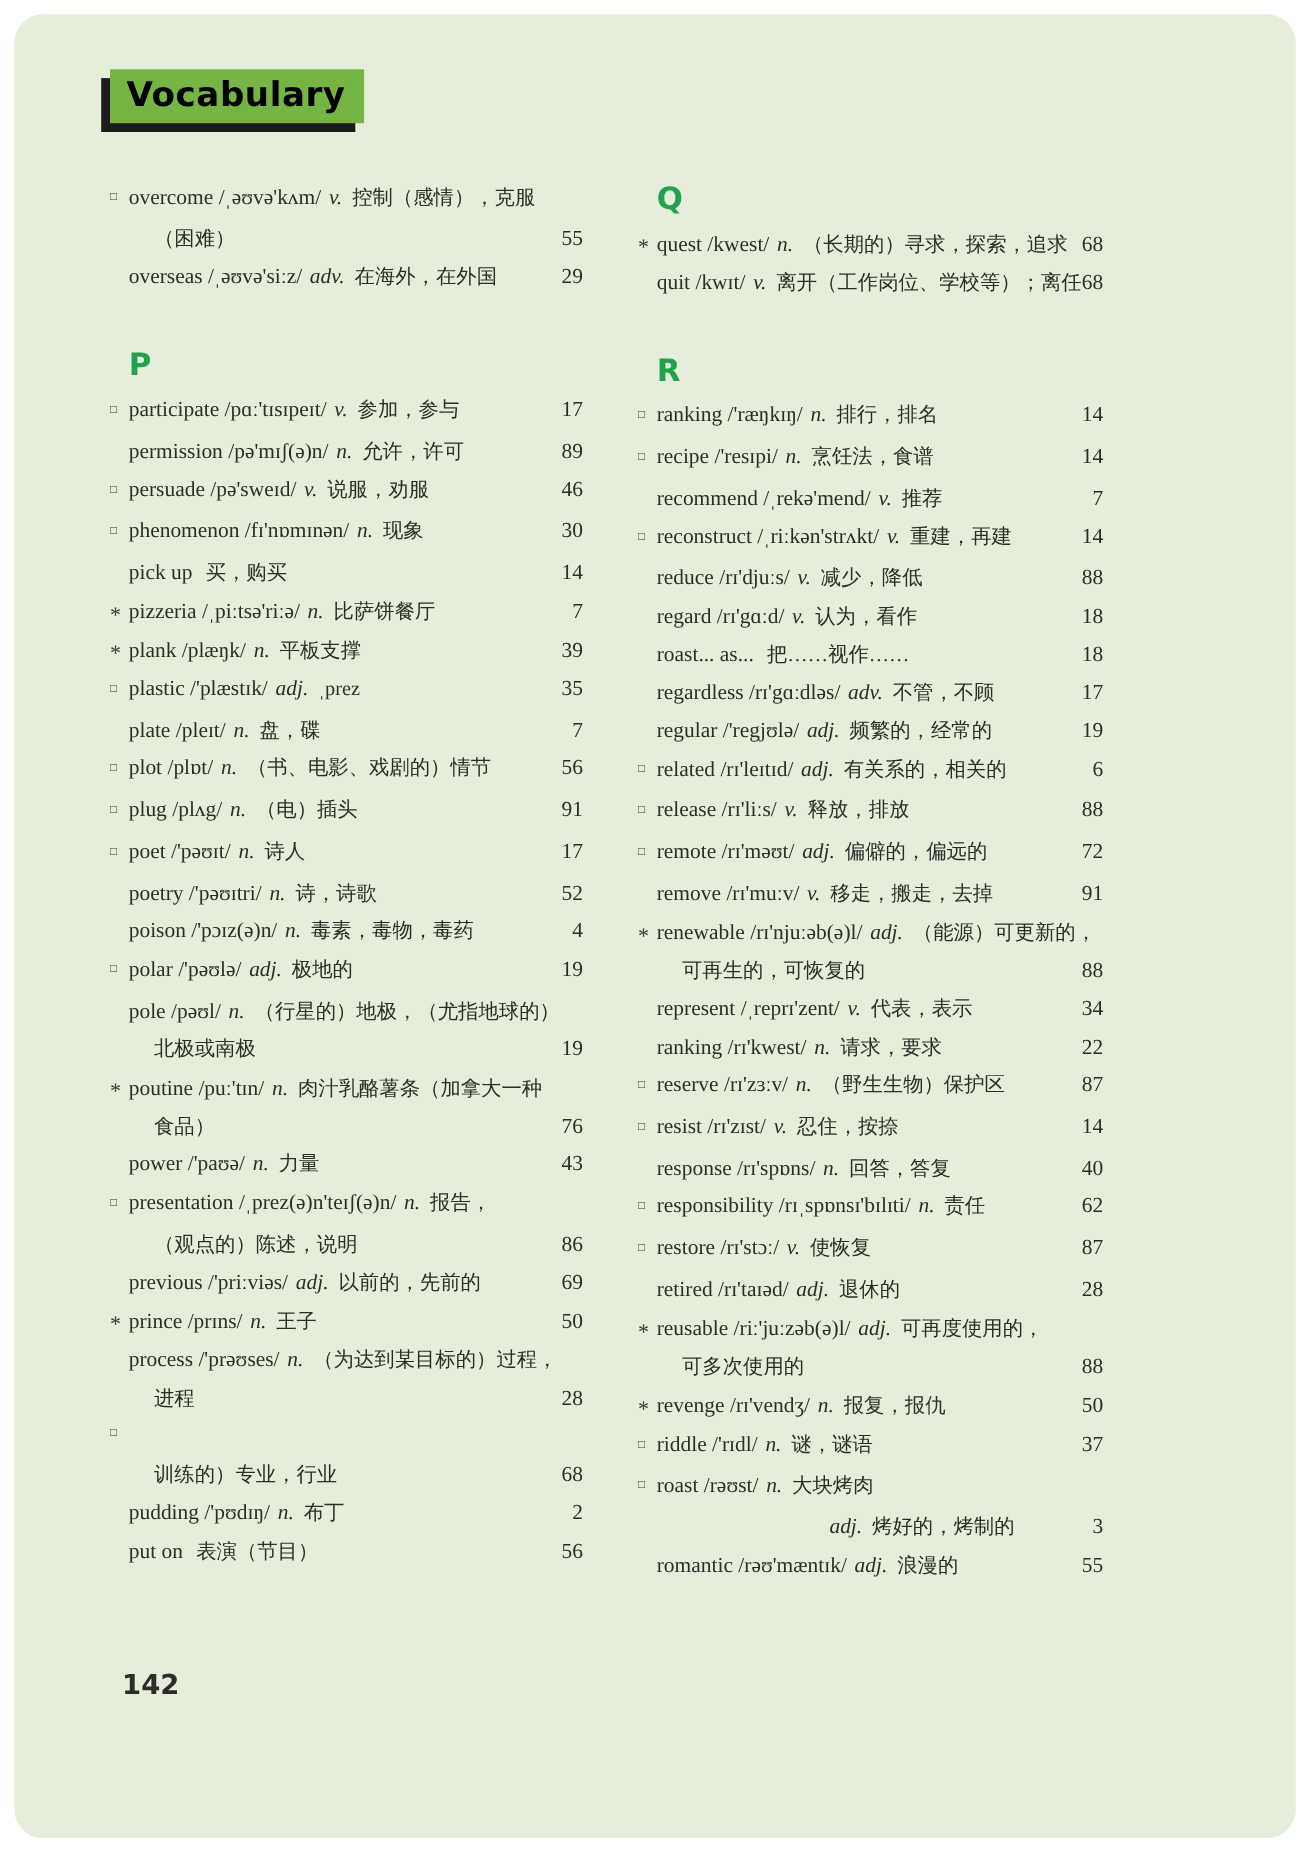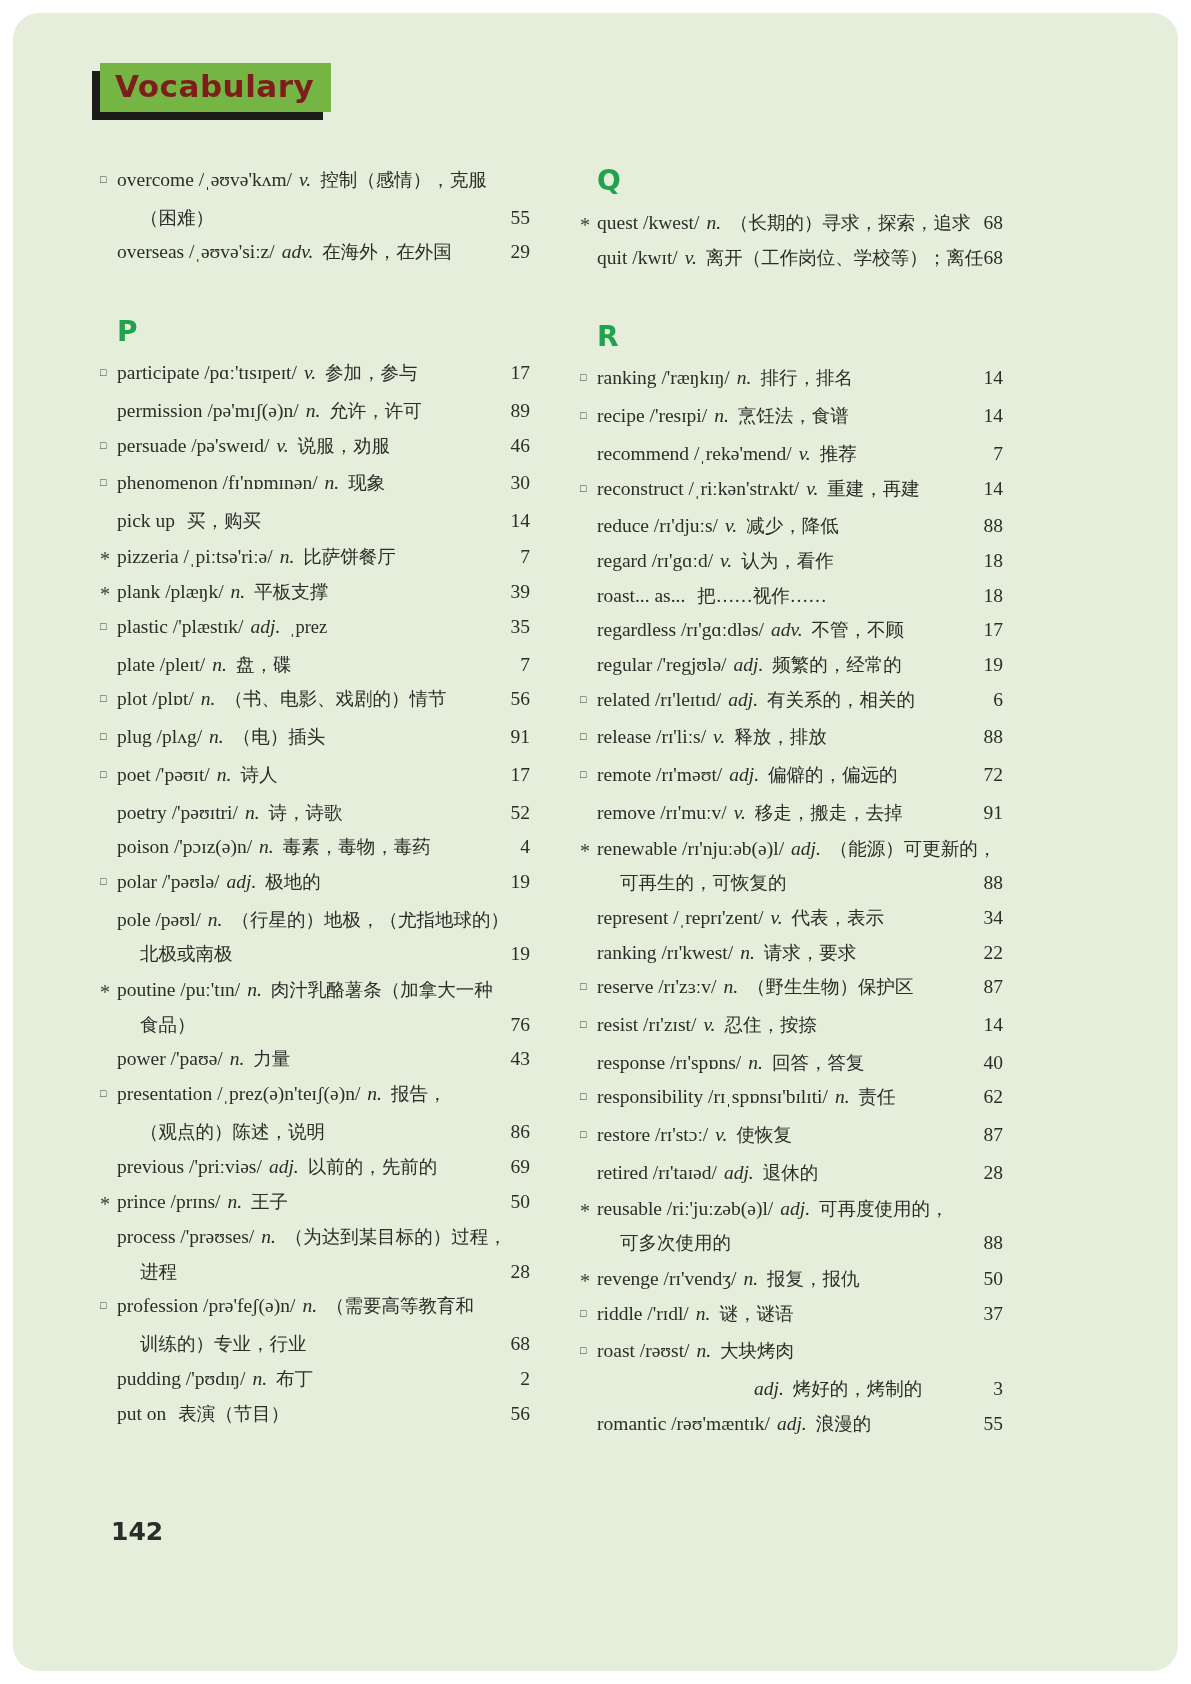--- a/index.html
+++ b/index.html
@@ -13,21 +13,21 @@
   body{
     width:1191px;height:1684px;background:#ffffff;position:relative;
     font-family:"Liberation Serif","DejaVu Serif",serif;overflow:hidden;
   }
   .panel{
     position:absolute;left:13px;top:13px;right:13px;bottom:13px;
     background:var(--panel-bg);border-radius:26px;
   }
   .header-box{
     position:absolute;left:87px;top:50px;
-    background:var(--header-green);color:#7f1d1d;
+    background:var(--header-green);color:#000000;
     font-family:"DejaVu Sans","Liberation Sans",sans-serif;font-weight:bold;
     font-size:31px;padding:5px 17px 8px 15px;
     box-shadow:-8px 8px 0 var(--header-shadow);
     letter-spacing:0.5px;
   }
   .columns{
     position:absolute;left:87px;top:150px;display:flex;gap:50px;
   }
   .col{display:block;}
   .col-left{width:430px;}
@@ -260,21 +260,20 @@
             </div>
             <div class="line">
               <span class="marker"></span>
               <span class="content cont"><span class="zh">进程</span></span>
               <span class="num">28</span>
             </div>
           </div>
           <div class="entry">
             <div class="line">
               <span class="marker square">□</span>
-              <span class="content"><span class="en">profession /prə'feʃ(ə)n/</span><i class="pos">n.</i><span class="zh">（需要高等教育和</span></span>
               <span class="num"></span>
             </div>
             <div class="line">
               <span class="marker"></span>
               <span class="content cont"><span class="zh">训练的）专业，行业</span></span>
               <span class="num">68</span>
             </div>
           </div>
           <div class="entry">
             <div class="line">

